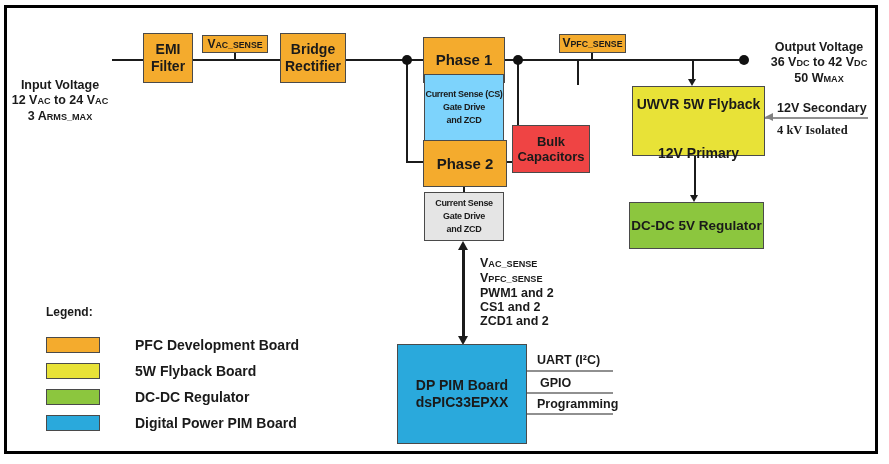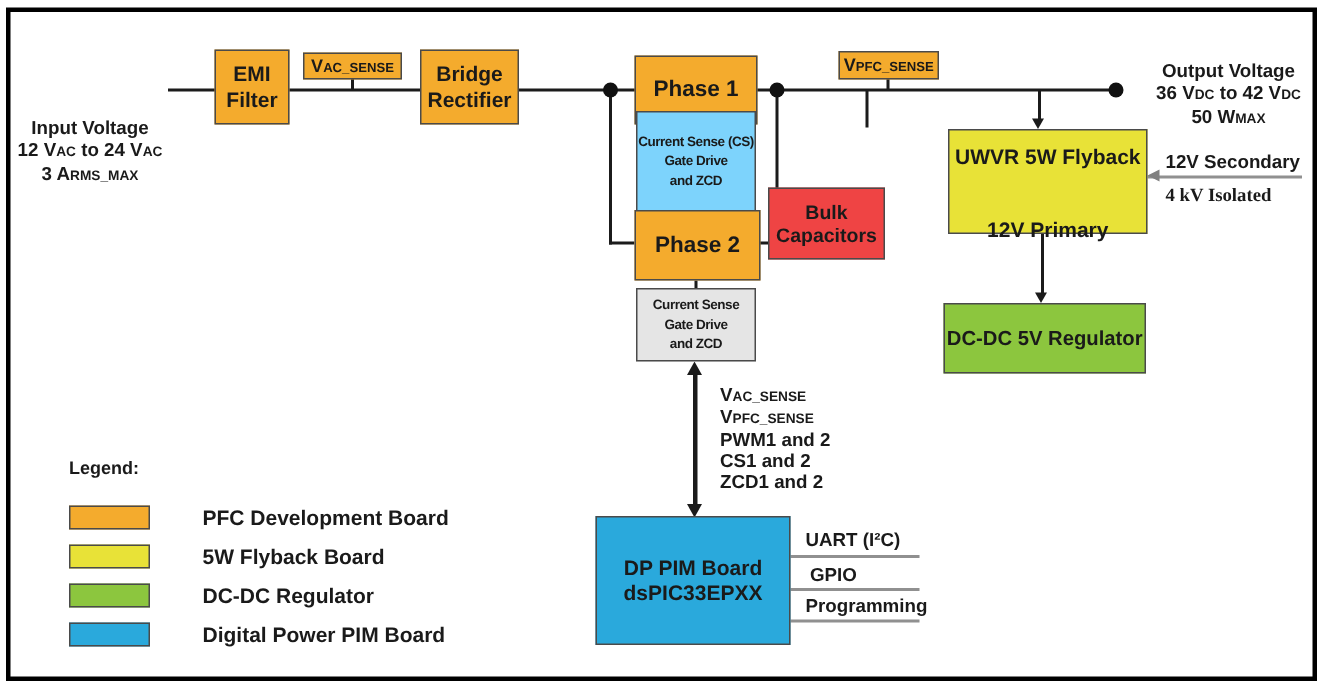--- a/index.html
+++ b/index.html
@@ -125,21 +125,21 @@
 
   <div class="block f14 flyback-pad" style="left: 632px; top: 86px; width: 133px; height: 70px; background-color: rgb(232, 226, 55);">
     <div>UWVR 5W Flyback</div>
     <div>12V Primary</div>
   </div>
 
   <div class="block f135" style="left: 629px; top: 202px; width: 135px; height: 47px; background-color: rgb(140, 198, 62);">
     <div>DC-DC 5V Regulator</div>
   </div>
 
-  <div class="block f14" style="left: 397px; top: 344px; width: 130px; height: 86px; background-color: rgb(42, 169, 220);">
+  <div class="block f14" style="left: 397px; top: 344px; width: 130px; height: 100px; background-color: rgb(42, 169, 220);">
     <div>DP PIM Board</div>
     <div>dsPIC33EPXX</div>
   </div>
 
   <div class="ann" style="left:8px;top:34px;width:104px;margin-top:44px;">
     <div>Input Voltage</div>
     <div><span>12 V</span><span class="sc">AC</span><span> to 24 V</span><span class="sc">AC</span></div>
     <div><span>3 A</span><span class="sc">RMS_MAX</span></div>
   </div>
 

